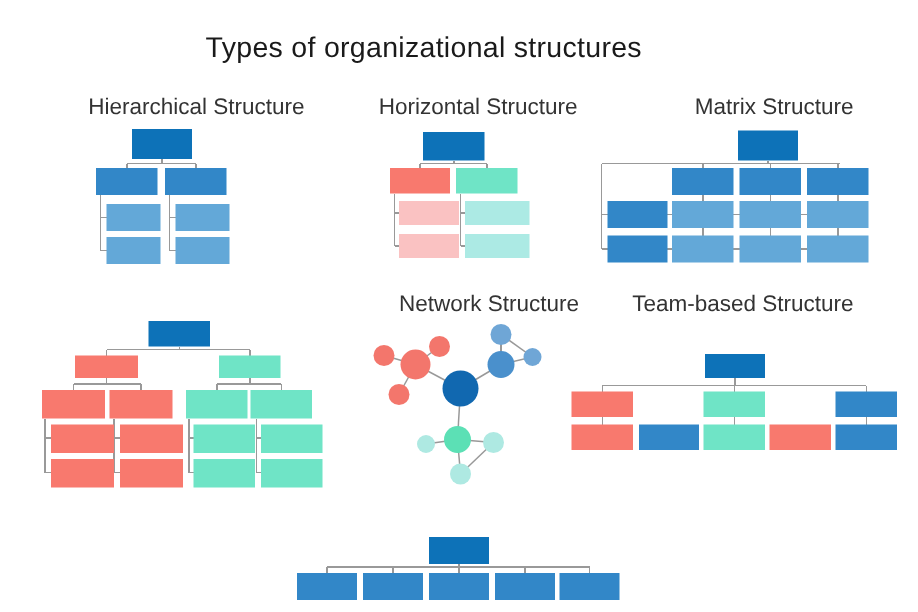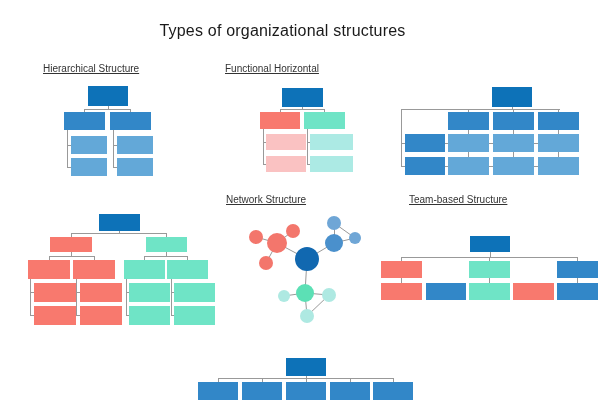--- a/index.html
+++ b/index.html
@@ -1,21 +1,21 @@
 <!DOCTYPE html>
 <html><head>
 <meta charset="utf-8">
 <style>
   html,body{margin:0;padding:0;background:#fff;}
   .canvas{position:relative;width:612px;height:408px;background:#ffffff;overflow:hidden;
           font-family:"Liberation Sans","DejaVu Sans",sans-serif;}
   .main-title{position:absolute;left:0;top:22px;width:565px;text-align:center;
-              font-size:16px;font-weight:500;color:#1a1a1a;letter-spacing:.2px;}
-  .dlabel{position:absolute;width:160px;text-align:left;font-size:10px;
-          font-weight:500;color:#333333;text-decoration:underline;}
+              font-size:19px;font-weight:500;color:#1a1a1a;letter-spacing:.2px;}
+  .dlabel{position:absolute;width:160px;text-align:right;font-size:15px;
+          font-weight:500;color:#333333;}
   #shapes{position:absolute;left:0;top:0;}
 </style>
 </head>
 <body>
 
 <div class="canvas">
   <div class="main-title">Types of organizational structures</div>
 
   <svg id="shapes" width="612" height="408" viewBox="0 0 612 408">
       <g>
@@ -179,16 +179,17 @@
         <rect x="286" y="358" width="40" height="18" fill="#0D72B8"></rect>
         <rect x="198" y="382" width="40" height="18" fill="#3287C8"></rect>
         <rect x="242" y="382" width="40" height="18" fill="#3287C8"></rect>
         <rect x="286" y="382" width="40" height="18" fill="#3287C8"></rect>
         <rect x="330" y="382" width="40" height="18" fill="#3287C8"></rect>
         <rect x="373" y="382" width="40" height="18" fill="#3287C8"></rect>
       </g>
     </svg>
 
   <div class="dlabel" style="left:43px;top:63px">Hierarchical Structure</div>
-  <div class="dlabel" style="left:225px;top:63px">Functional Horizontal</div>
+  <div class="dlabel" style="left:225px;top:63px">Horizontal Structure</div>
+  <div class="dlabel" style="left:409px;top:63px">Matrix Structure</div>
   <div class="dlabel" style="left:226px;top:194px">Network Structure</div>
   <div class="dlabel" style="left:409px;top:194px">Team-based Structure</div>
 </div>
 
 </body></html>

